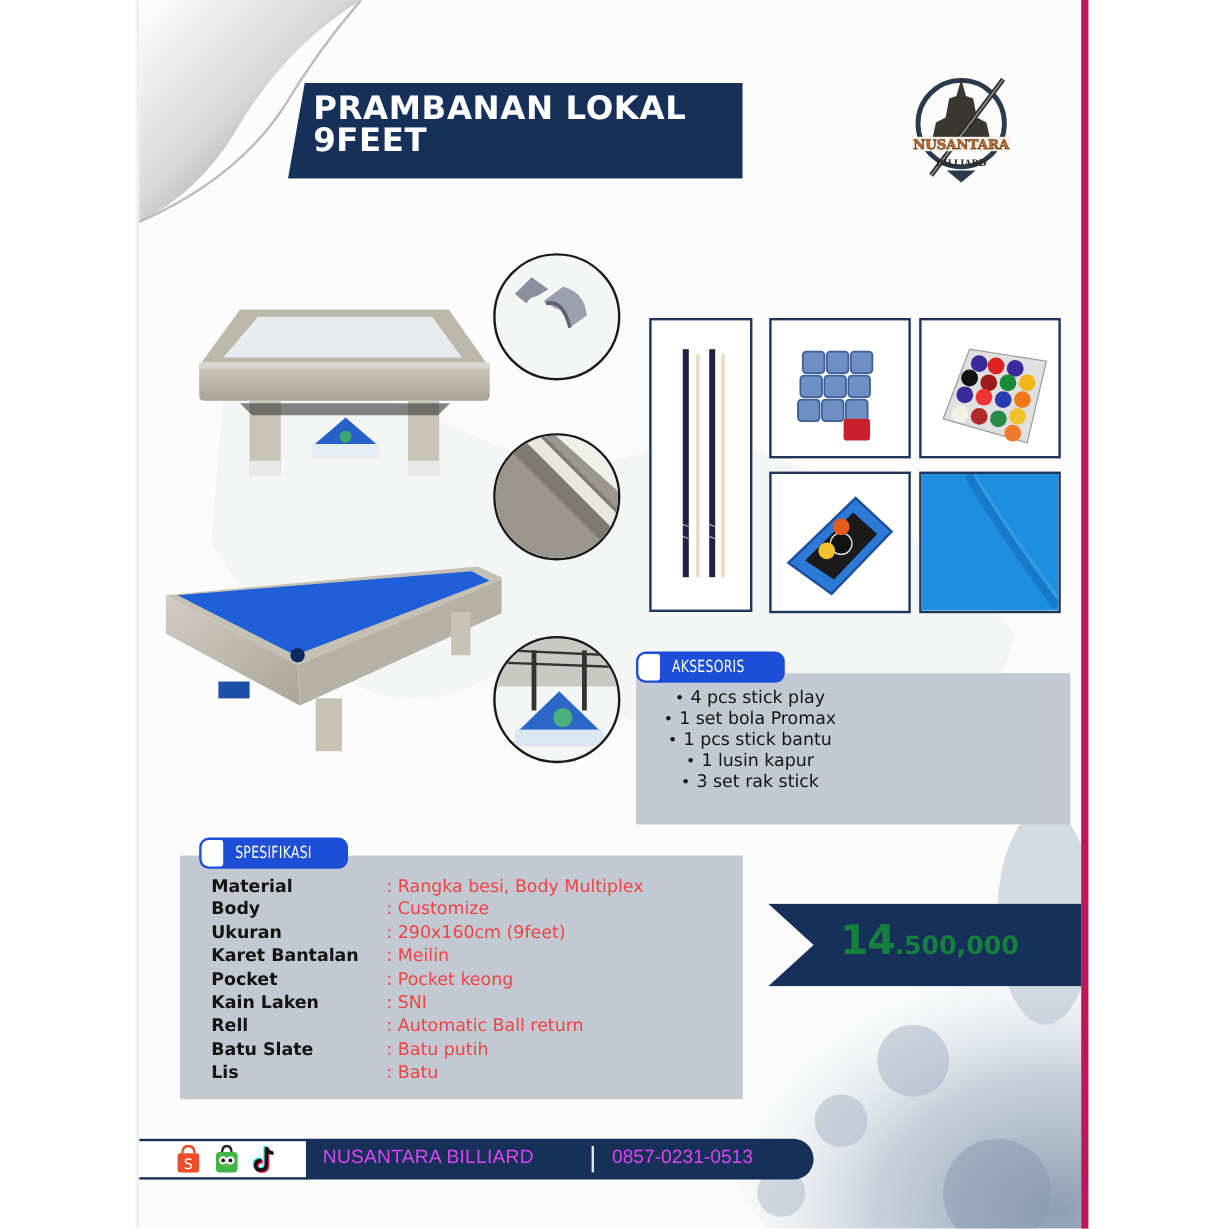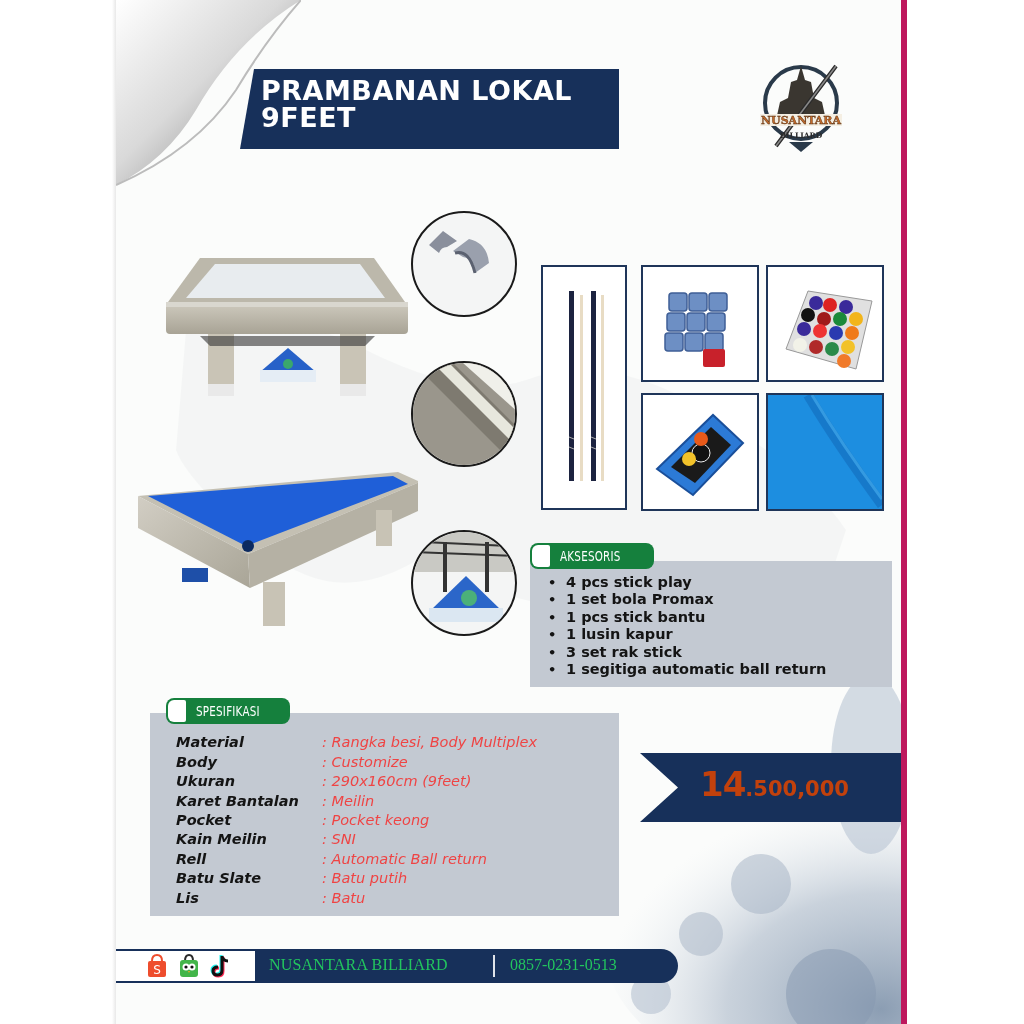--- a/index.html
+++ b/index.html
@@ -52,72 +52,72 @@
     position: absolute; width: 106px; height: 106px; border-radius: 50%;
     border: 2.5px solid #1a1a1a; background: #f4f5f5; overflow: hidden;
   }
 
   .acc-box {
     position: absolute; border: 2px solid #1f3559; background: #ffffff; overflow: hidden;
   }
 
   
   .tab {
-    position: absolute; height: 26px; background: #15803d; border-radius: 8px;
+    position: absolute; height: 26px; background: #1d4ed8; border-radius: 8px;
     color: #fff; font-family: "DejaVu Sans Condensed", "DejaVu Sans", sans-serif;
     font-size: 14px; line-height: 26px;
   }
   .tab .tab-white {
     position: absolute; left: 2px; top: 2px; width: 18px; height: 22px;
     background: #ffffff; border-radius: 6px 2px 2px 6px;
   }
   .tab .tab-label { position: absolute; left: 30px; top: 0; transform: scaleX(0.82); transform-origin: left center; letter-spacing: 0.3px; }
 
   .panel { position: absolute; background: #c3c9d2; }
 
   .acc-list { position: absolute; left: 432px; top: 574px; list-style: none; }
   .acc-list li {
-    font-family: "DejaVu Sans", sans-serif; font-weight: bold; font-size: 14.5px;
-    line-height: 16.4px; color: #141414; white-space: nowrap;
+    font-family: "DejaVu Sans", sans-serif; font-weight: normal; font-size: 14.5px;
+    line-height: 16.4px; color: #141414; white-space: nowrap; text-align: center;
   }
   .acc-list li::before { content: "•"; display: inline-block; width: 18px; font-size: 13px; }
 
   .spec-table { position: absolute; left: 60px; top: 731px; }
-  .spec-row { display: flex; height: 19.4px; align-items: flex-end; font-style: italic; }
+  .spec-row { display: flex; height: 19.4px; align-items: flex-start; }
   .spec-key {
     width: 146px; font-weight: bold; font-size: 14.5px; color: #141414;
     font-family: "DejaVu Sans", sans-serif; white-space: nowrap;
   }
   .spec-val {
     font-size: 14.5px; color: #ef4444; font-family: "DejaVu Sans", sans-serif; white-space: nowrap;
   }
   .spec-val::before { content: ": "; }
 
   
   .price-banner {
     position: absolute; left: 524px; top: 753px; width: 267px; height: 69px;
     background: #17305a;
     clip-path: polygon(0 0, 100% 0, 100% 100%, 0 100%, 38px 50%);
   }
   .price-text {
-    position: absolute; left: 584px; top: 764px; color: #c2410c; font-weight: bold;
+    position: absolute; left: 584px; top: 764px; color: #15803d; font-weight: bold;
     font-family: "DejaVu Sans", sans-serif; white-space: nowrap;
   }
   .price-main { font-size: 34px; letter-spacing: -1px; }
   .price-rest { font-size: 21px; }
 
   
   .footer-white {
     position: absolute; left: 0; top: 949px; width: 140px; height: 34px;
     border-top: 2px solid #17305a; border-bottom: 2px solid #17305a; background: #fff;
   }
   .footer-bar {
     position: absolute; left: 139px; top: 949px; width: 423px; height: 34px;
     background: #17305a; border-radius: 0 17px 17px 0;
-    color: #22c55e; font-family: Liberation Serif, serif; font-size: 16px;
+    color: #d946ef; font-family: Liberation Sans, sans-serif; font-size: 16px;
   }
   .footer-brand { position: absolute; left: 14px; top: 7px; letter-spacing: 0.2px; }
   .footer-sep { position: absolute; left: 238px; top: 6px; width: 1.5px; height: 22px; background: #dfe3ea; }
   .footer-phone { position: absolute; left: 255px; top: 7px; }
   .social { position: absolute; top: 953px; width: 22px; height: 26px; }
 </style>
 </head>
 <body>
 
 <div class="page-edge-left"></div>
@@ -308,21 +308,20 @@
   <div class="tab" style="left:414px; top:543px; width:124px;">
     <span class="tab-white"></span>
     <span class="tab-label">AKSESORIS</span>
   </div>
   <ul class="acc-list">
     <li>4 pcs stick play</li>
     <li>1 set bola Promax</li>
     <li>1 pcs stick bantu</li>
     <li>1 lusin kapur</li>
     <li>3 set rak stick</li>
-    <li>1 segitiga automatic ball return</li>
   </ul>
 
   <div class="panel" style="left:34px; top:713px; width:469px; height:203px;"></div>
   <div class="tab" style="left:50px; top:698px; width:124px;">
     <span class="tab-white"></span>
     <span class="tab-label">SPESIFIKASI</span>
   </div>
   <div class="spec-table">
     <div class="spec-row">
         <span class="spec-key">Material</span>
@@ -338,21 +337,21 @@
       </div>
     <div class="spec-row">
         <span class="spec-key">Karet Bantalan</span>
         <span class="spec-val">Meilin</span>
       </div>
     <div class="spec-row">
         <span class="spec-key">Pocket</span>
         <span class="spec-val">Pocket keong</span>
       </div>
     <div class="spec-row">
-        <span class="spec-key">Kain Meilin</span>
+        <span class="spec-key">Kain Laken</span>
         <span class="spec-val">SNI</span>
       </div>
     <div class="spec-row">
         <span class="spec-key">Rell</span>
         <span class="spec-val">Automatic Ball return</span>
       </div>
     <div class="spec-row">
         <span class="spec-key">Batu Slate</span>
         <span class="spec-val">Batu putih</span>
       </div>

